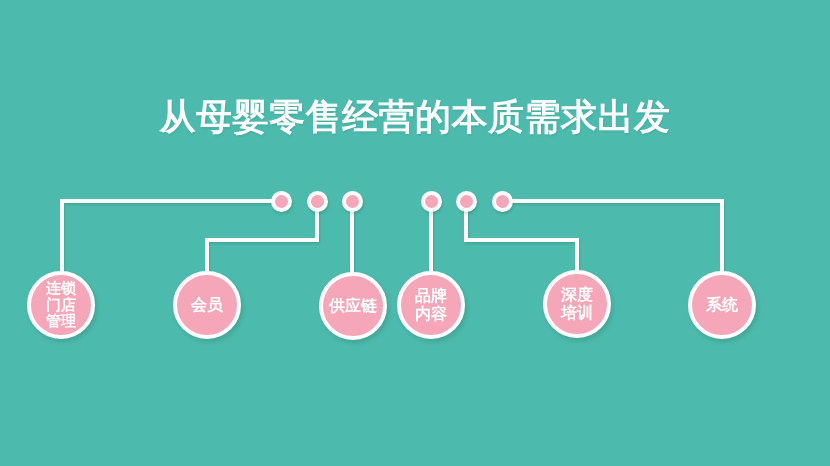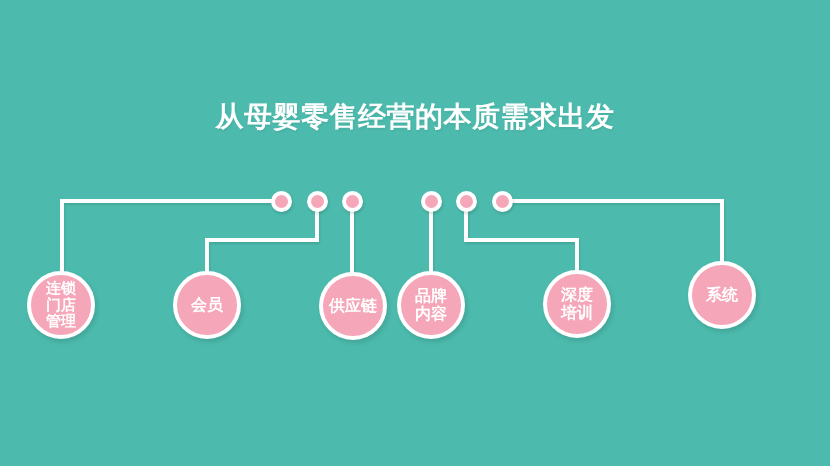--- a/index.html
+++ b/index.html
@@ -11,21 +11,21 @@
     overflow: hidden;
     font-family: "Liberation Sans", sans-serif;
   }
   .title {
     position: absolute;
     top: 97px;
     left: 0;
     width: 100%;
     text-align: center;
     color: #FFFFFF;
-    font-size: 28px;
+    font-size: 36px;
     font-weight: bold;
     line-height: 40px;
     letter-spacing: 0.5px;
     text-shadow: 1px 2px 2px rgba(0,0,0,0.06);
   }
   .connector-svg {
     position: absolute;
     top: 0; left: 0;
     width: 830px; height: 466px;
     filter: drop-shadow(1px 2px 1px rgba(0,0,0,0.10));
@@ -68,21 +68,21 @@
   .dot3 { left: 341.5px; top: 190.5px; }
   .dot4 { left: 420.5px; top: 190.5px; }
   .dot5 { left: 455.5px; top: 190.5px; }
   .dot6 { left: 491.5px; top: 190.5px; }
   
   .node1 { left: 27px;  top: 271px; justify-content: center; }
   .node2 { left: 173px; top: 271px; }
   .node3 { left: 319px; top: 272px; }
   .node4 { left: 397px; top: 271px; }
   .node5 { left: 543px; top: 270px; }
-  .node6 { left: 688px; top: 261px; }
+  .node6 { left: 688px; top: 271px; }
 </style>
 </head>
 <body>
 
 <div class="slide">
 
   <div class="title">
     <div>从母婴零售经营的本质需求出发</div>
   </div>
 

